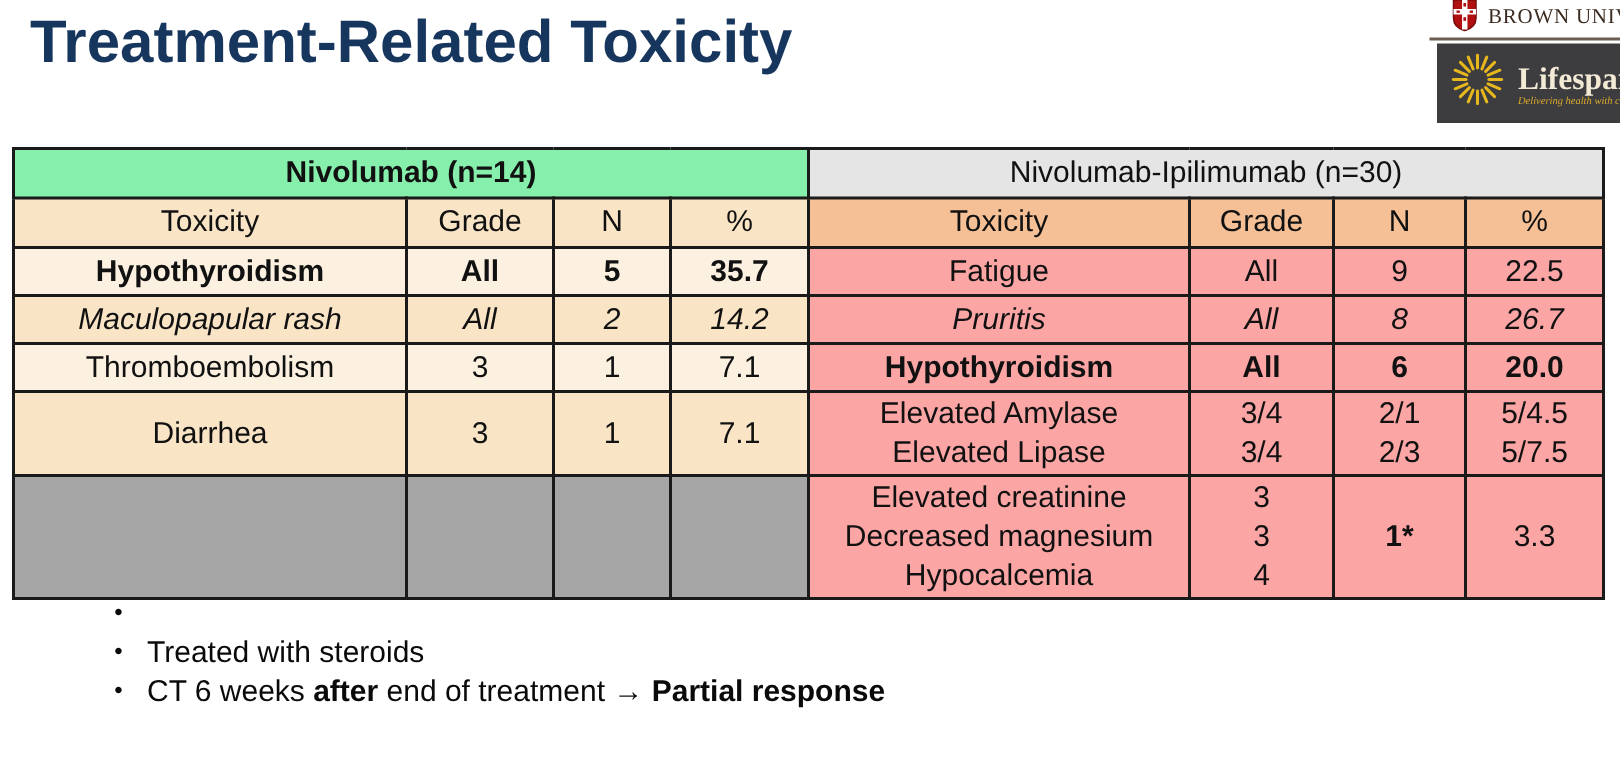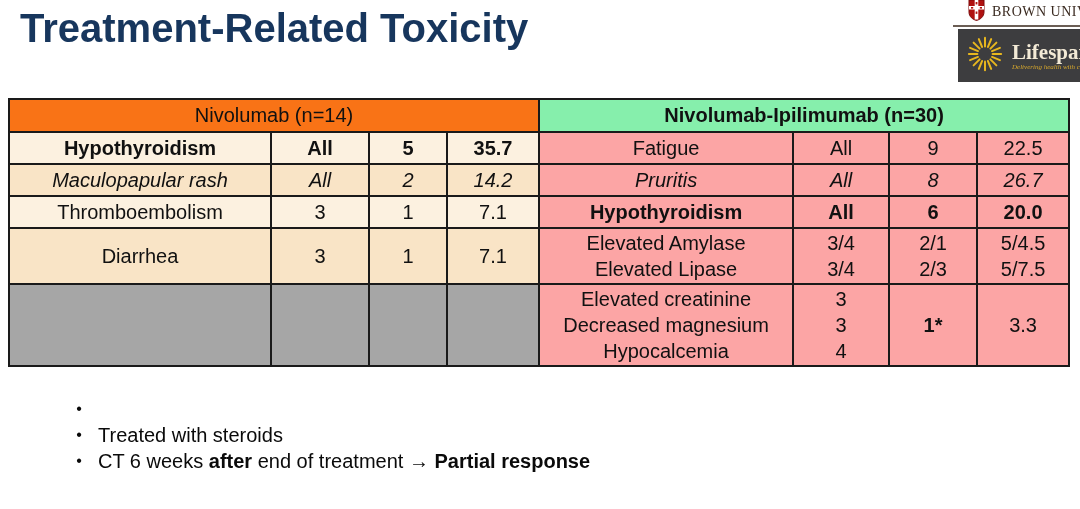--- a/index.html
+++ b/index.html
@@ -23,22 +23,22 @@
   .ls-name { font-family:"Liberation Serif","DejaVu Serif",serif; font-size:21px; font-weight:bold;
              color:#f3ead6; line-height:22px; white-space:nowrap; }
   .ls-tag { font-family:"Liberation Serif","DejaVu Serif",serif; font-style:italic; font-size:7px;
             color:#d9a92d; white-space:nowrap; }
 
   
   table.tox { position:absolute; left:8px; top:98px; border-collapse:collapse;
               table-layout:fixed; width:1060px; }
   table.tox td { border:2px solid #1a1a1a; font-size:20px; color:#111;
                  text-align:center; vertical-align:middle; padding:1px 2px; }
-  td.band-left  { background:#f97316; font-weight:normal; font-size:21px; }
-  td.band-right { background:#86efac; font-weight:bold; font-size:21px; }
+  td.band-left  { background:#86efac; font-weight:bold; font-size:21px; }
+  td.band-right { background:#e5e5e5; font-weight:normal; font-size:21px; }
   td.tox-col { text-align:left; padding-left:10px; }
   .lch { background:#F9E4C6; }           
   .rch { background:#F6C096; }           
   .lrow-a { background:#FCF1E0; }        
   .lrow-b { background:#F9E4C6; }        
   .rrow   { background:#fca5a5; }        
   .gray   { background:#A6A6A6; }
   .hl { color:#2E74B5; font-weight:bold; }
   .bold { font-weight:bold; }
   .cell-line { line-height:26px; }
@@ -118,20 +118,30 @@
       <col style="width:254px">
         <col style="width:96px">
         <col style="width:88px">
         <col style="width:92px">
     </colgroup>
     <tbody>
         <tr class="h-band">
       <td colspan="4" class="band-left">Nivolumab (n=14)</td>
       <td colspan="4" class="band-right">Nivolumab-Ipilimumab (n=30)</td>
     </tr>
+    <tr class="h-chead">
+      <td class="lch tox-col">Toxicity</td>
+      <td class="lch">Grade</td>
+      <td class="lch">N</td>
+      <td class="lch">%</td>
+      <td class="rch tox-col">Toxicity</td>
+      <td class="rch">Grade</td>
+      <td class="rch">N</td>
+      <td class="rch">%</td>
+    </tr>
     <tr class="h-r1">
       <td class="lrow-a tox-col hl">Hypothyroidism</td>
       <td class="lrow-a hl">All</td>
       <td class="lrow-a hl">5</td>
       <td class="lrow-a hl">35.7</td>
       <td class="rrow tox-col">Fatigue</td>
       <td class="rrow">All</td>
       <td class="rrow">9</td>
       <td class="rrow">22.5</td>
     </tr>

